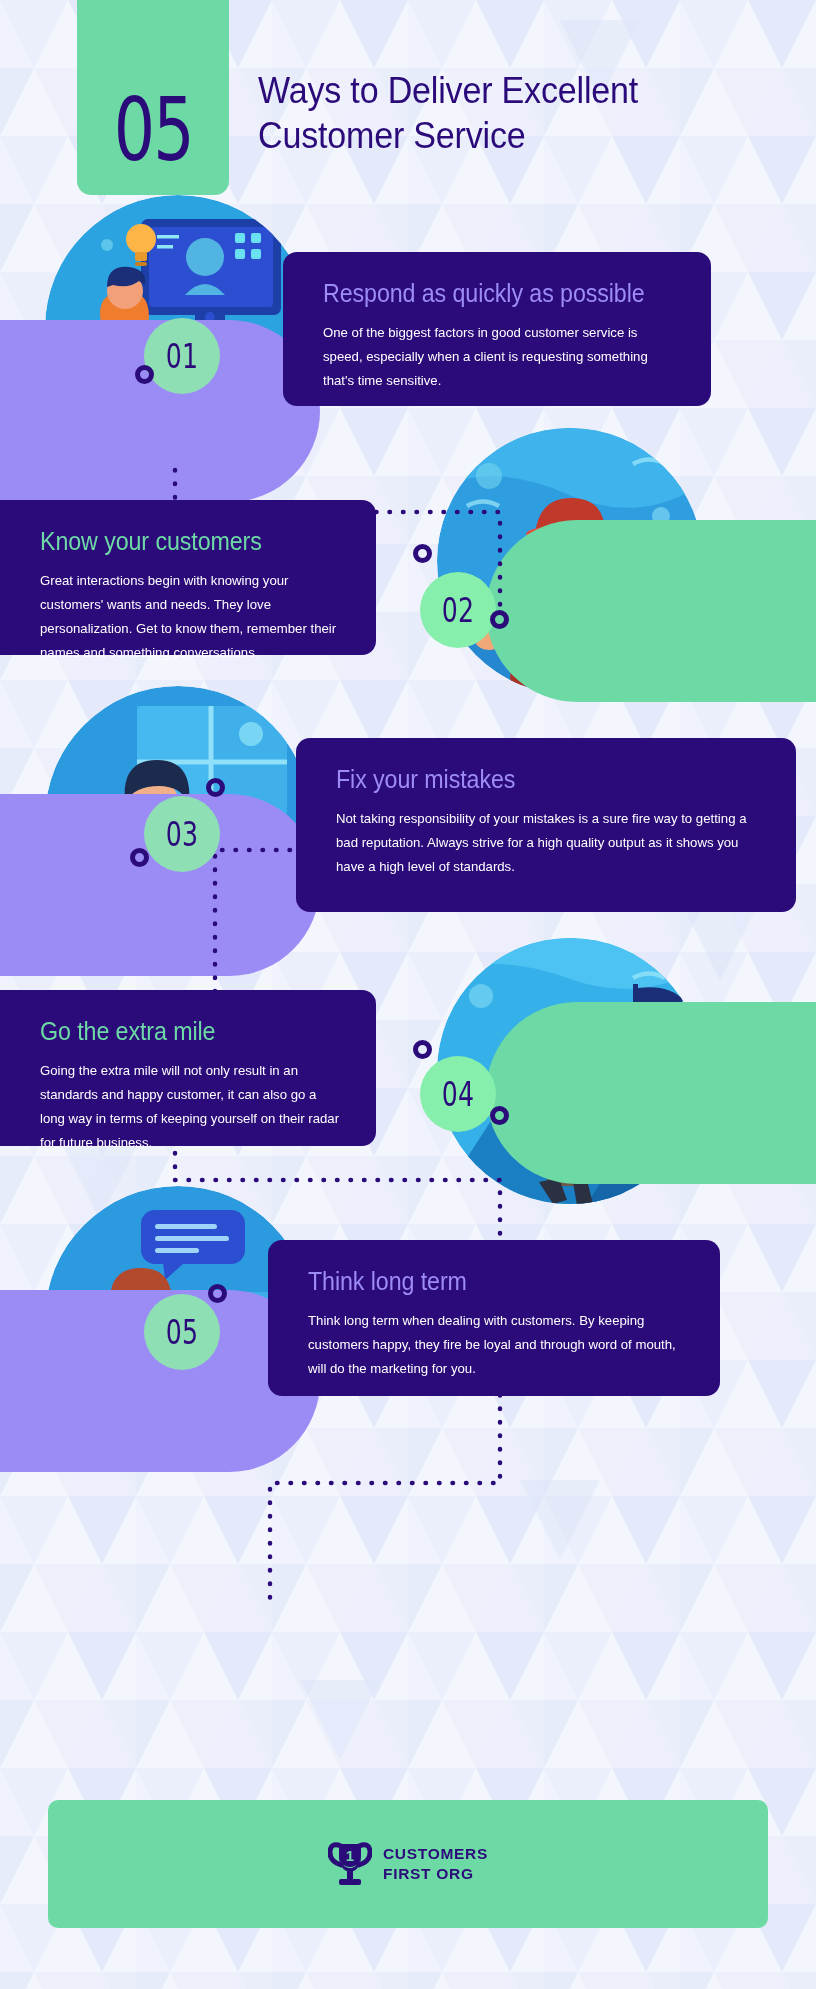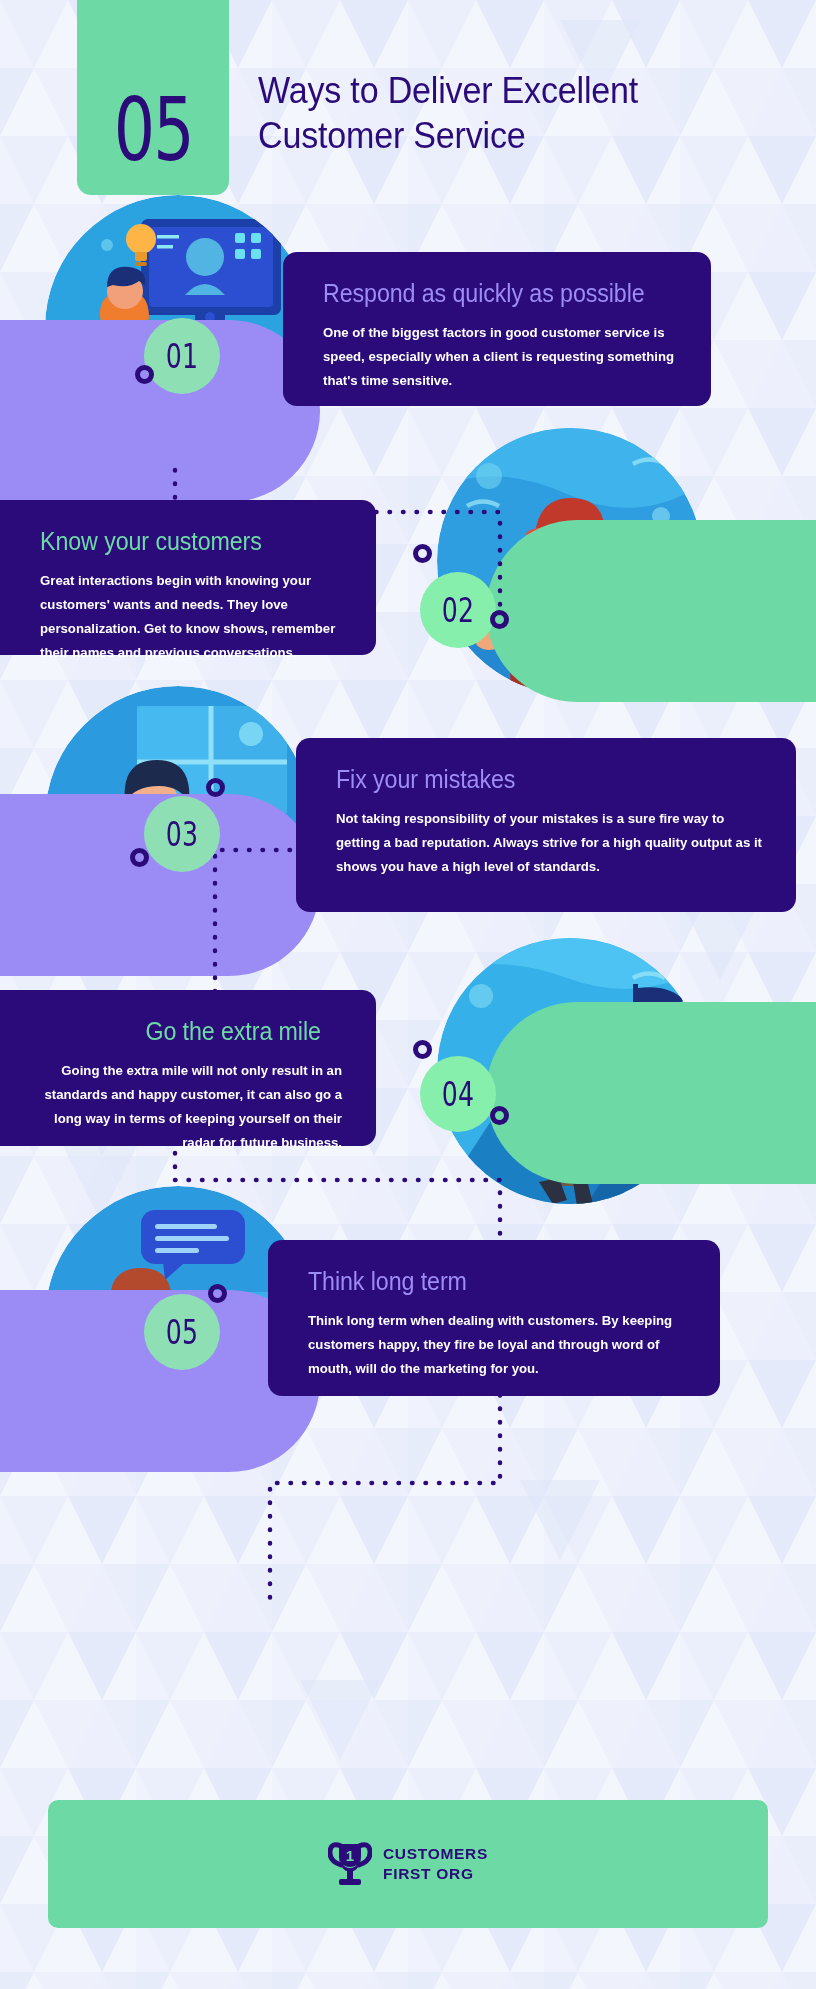--- a/index.html
+++ b/index.html
@@ -121,21 +121,21 @@
     letter-spacing: -0.1px;
     transform: scaleX(0.93);
     transform-origin: left center;
   }
   .card-title.lav  { color: #9d8cf6; }
   .card-title.mint { color: #6ddaa6; }
   .card-body {
     font-size: 13.2px;
     line-height: 1.82;
     color: #ffffff;
-    font-weight: 700;
+    font-weight: 400;
   }
 
   
   .num-badge {
     position: absolute;
     width: 76px; height: 76px;
     border-radius: 50%;
     display: flex; align-items: center; justify-content: center;
     z-index: 8;
   }
@@ -324,21 +324,21 @@
     </div>
 
     <div class="num-badge lav" style="left:420px;top:132px;">
       <span class="num-text">02</span>
     </div>
     <div class="ring" style="left:413px;top:104px;"></div>
     <div class="ring" style="left:490px;top:170px;"></div>
 
     <div class="card" style="left:0;top:60px;width:376px;height:155px;border-radius:0 14px 14px 0;">
       <div class="card-title mint">Know your customers</div>
-      <div class="card-body">Great interactions begin with knowing your customers' wants and needs. They love personalization. Get to know shows, remember their names and previous conversations.</div>
+      <div class="card-body">Great interactions begin with knowing your customers' wants and needs. They love personalization. Get to know them, remember their names and something conversations.</div>
     </div>
   </div>
 
   <div class="step" style="top:690px;height:230px;">
     <div class="band left" style="left:0;top:104px;width:320px;"></div>
 
     <div class="illus" style="left:45px;top:-4px;">
       <svg viewBox="0 0 266 266">
         <circle cx="133" cy="133" r="133" fill="#2b9ade"></circle>
         <rect x="92" y="20" width="150" height="112" rx="6" fill="#3fb0ea"></rect>
@@ -418,21 +418,21 @@
         <path d="M198 160 q10 -4 12 6" stroke="#1b2f78" stroke-width="5" fill="none"></path>
       </svg>
     </div>
 
     <div class="num-badge lav" style="left:420px;top:116px;">
       <span class="num-text">04</span>
     </div>
     <div class="ring" style="left:413px;top:100px;"></div>
     <div class="ring" style="left:490px;top:166px;"></div>
 
-    <div class="card" style="left:0;top:50px;width:376px;height:156px;border-radius:0 14px 14px 0;text-align:right;">
+    <div class="card" style="left:0;top:50px;width:376px;height:156px;border-radius:0 14px 14px 0;">
       <div class="card-title mint">Go the extra mile</div>
       <div class="card-body">Going the extra mile will not only result in an standards and happy customer, it can also go a long way in terms of keeping yourself on their radar for future business.</div>
     </div>
   </div>
 
   <div class="step" style="top:1186px;height:230px;">
     <div class="band left" style="left:0;top:104px;width:320px;"></div>
 
     <div class="illus" style="left:45px;top:0px;">
       <svg viewBox="0 0 266 266">

